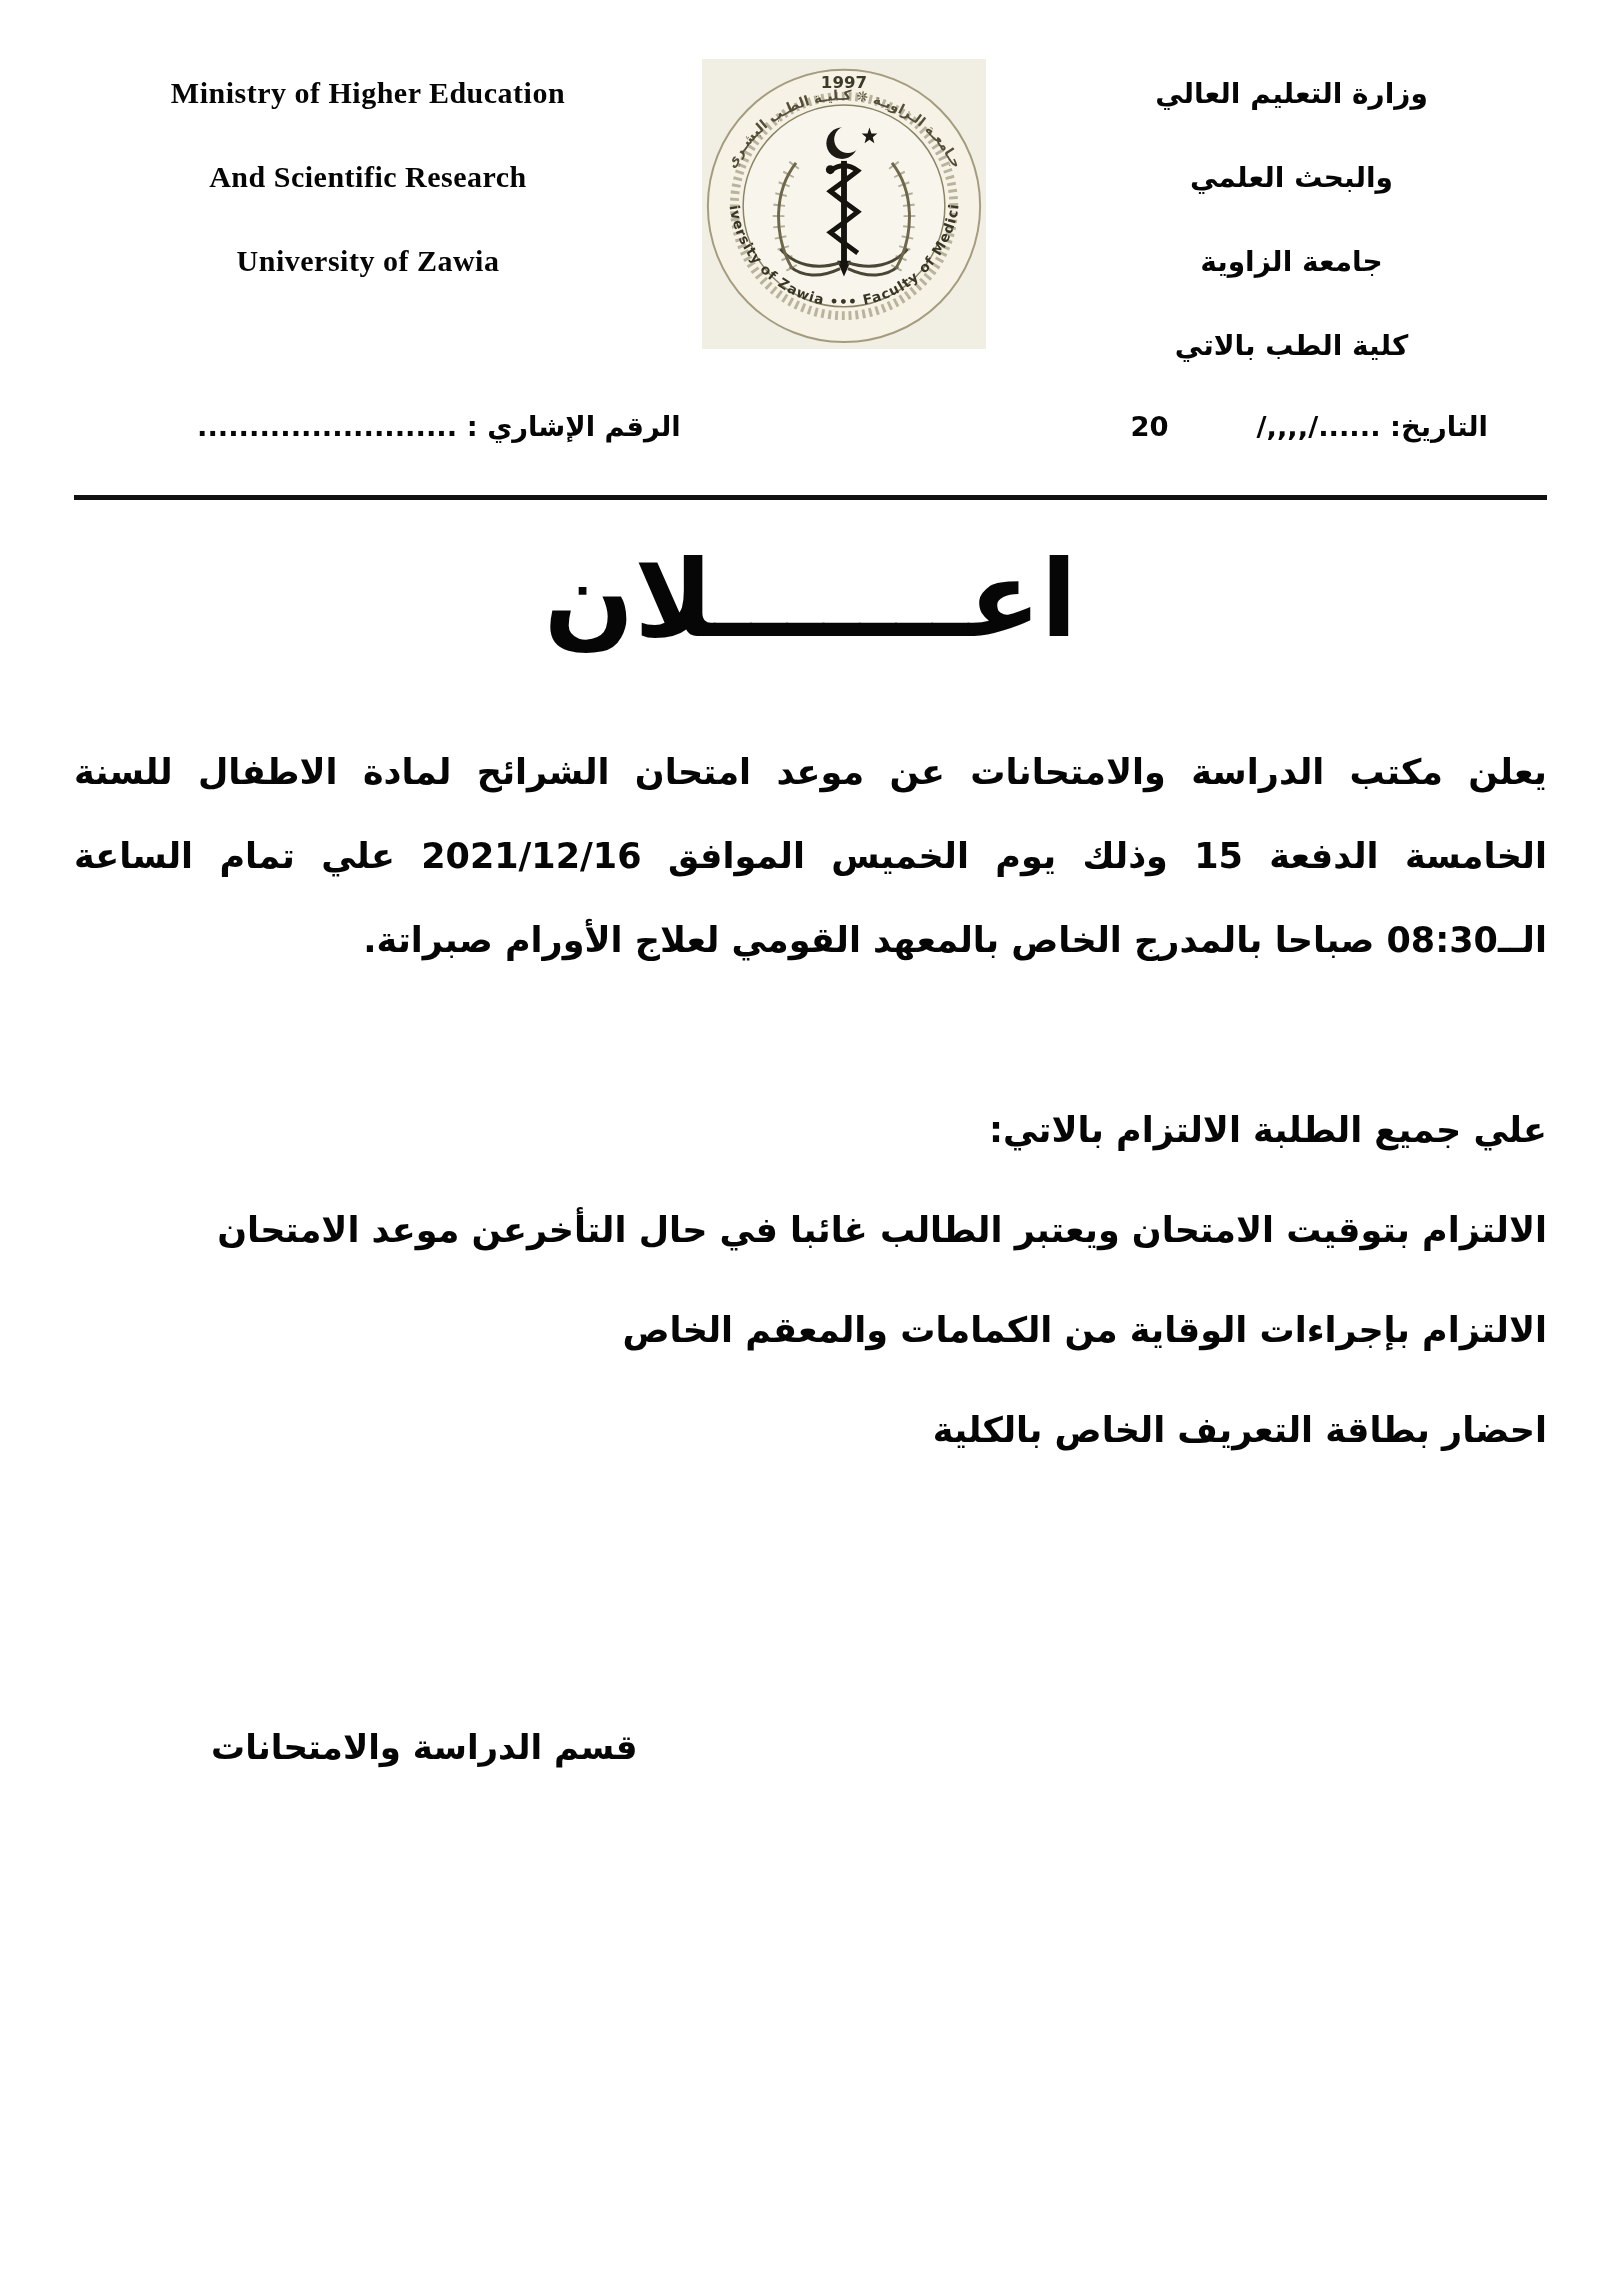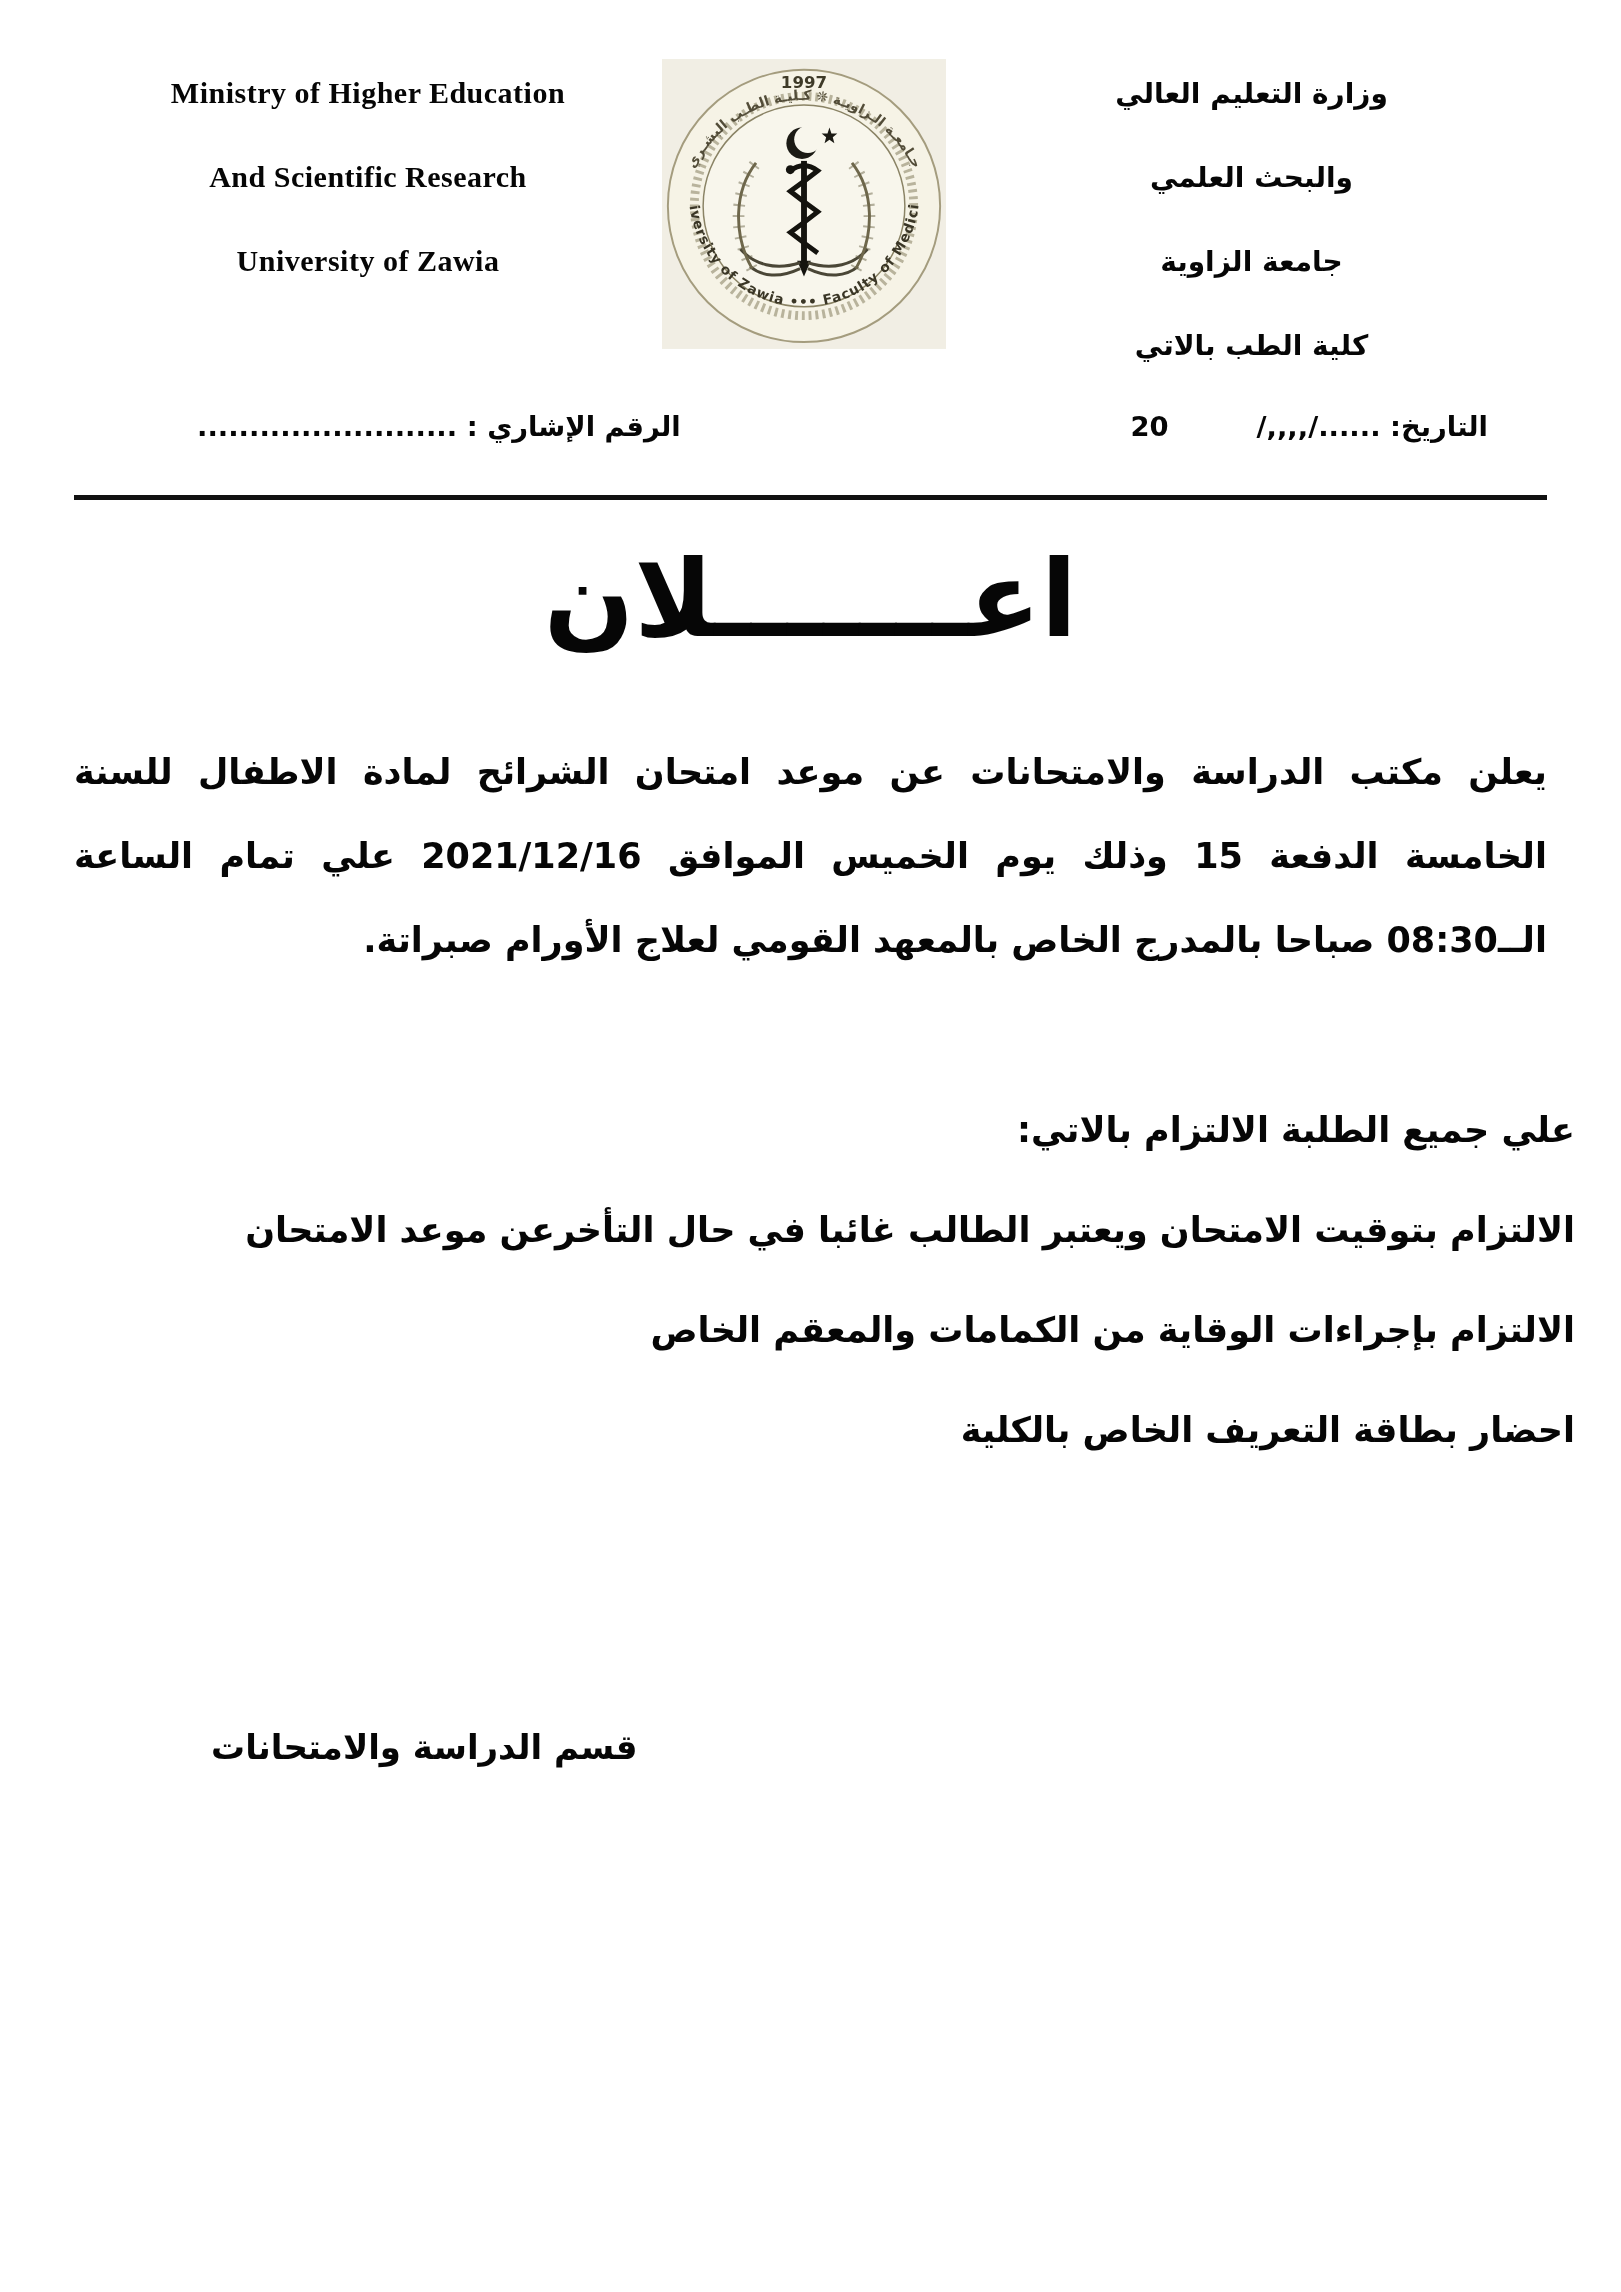--- a/index.html
+++ b/index.html
@@ -6,21 +6,21 @@
   body {
     width: 1621px; height: 2293px;
     background: #ffffff;
     color: #060606;
     font-family: "DejaVu Sans", sans-serif;
     overflow: hidden;
   }
   .page { position: relative; width: 1621px; height: 2293px; background: #fff; }
 
   
-  .header { display: flex; margin: 51px 74px 0 74px; }
+  .header { display: flex; margin: 51px 74px 0 74px; gap: 40px; }
   .header-en { width: 588px; display: flex; flex-direction: column; }
   .header-en .hline {
     height: 84px; display: flex; align-items: center; justify-content: center;
     font-family: "Liberation Serif", "DejaVu Serif", serif;
     font-weight: 700; font-size: 30px; letter-spacing: 0.5px;
   }
   .logo-wrap { width: 294px; display: flex; justify-content: flex-start; align-items: flex-start; padding-top: 7.8px; }
   .header-ar { flex: 1; display: flex; flex-direction: column; direction: rtl; }
   .header-ar .hline {
     height: 84px; display: flex; align-items: center; justify-content: center;
@@ -47,21 +47,21 @@
     margin: 15.7px 74px 0 74px;
     font-weight: 700; font-size: 106px; line-height: 167px;
   }
 
   
   .paragraph { margin: 47px 74px 0 74px; direction: rtl; font-weight: 700; font-size: 35px; }
   .p-line { line-height: 84px; text-align: justify; text-align-last: justify; }
   .p-line.p-last { text-align: right; text-align-last: right; }
 
   
-  .instructions { margin: 98px 46px 0 74px; direction: rtl; font-weight: 700; font-size: 35px; }
+  .instructions { margin: 98px 74px 0 74px; direction: rtl; font-weight: 700; font-size: 35px; }
   .instructions .i-line { line-height: 100px; text-align: right; }
 
   
   .signature {
     direction: rtl;
     margin: 218px 0 0 0; padding-left: 0;
     margin-left: 211px; width: fit-content;
     font-weight: 700; font-size: 34px; line-height: 98px;
   }
 

